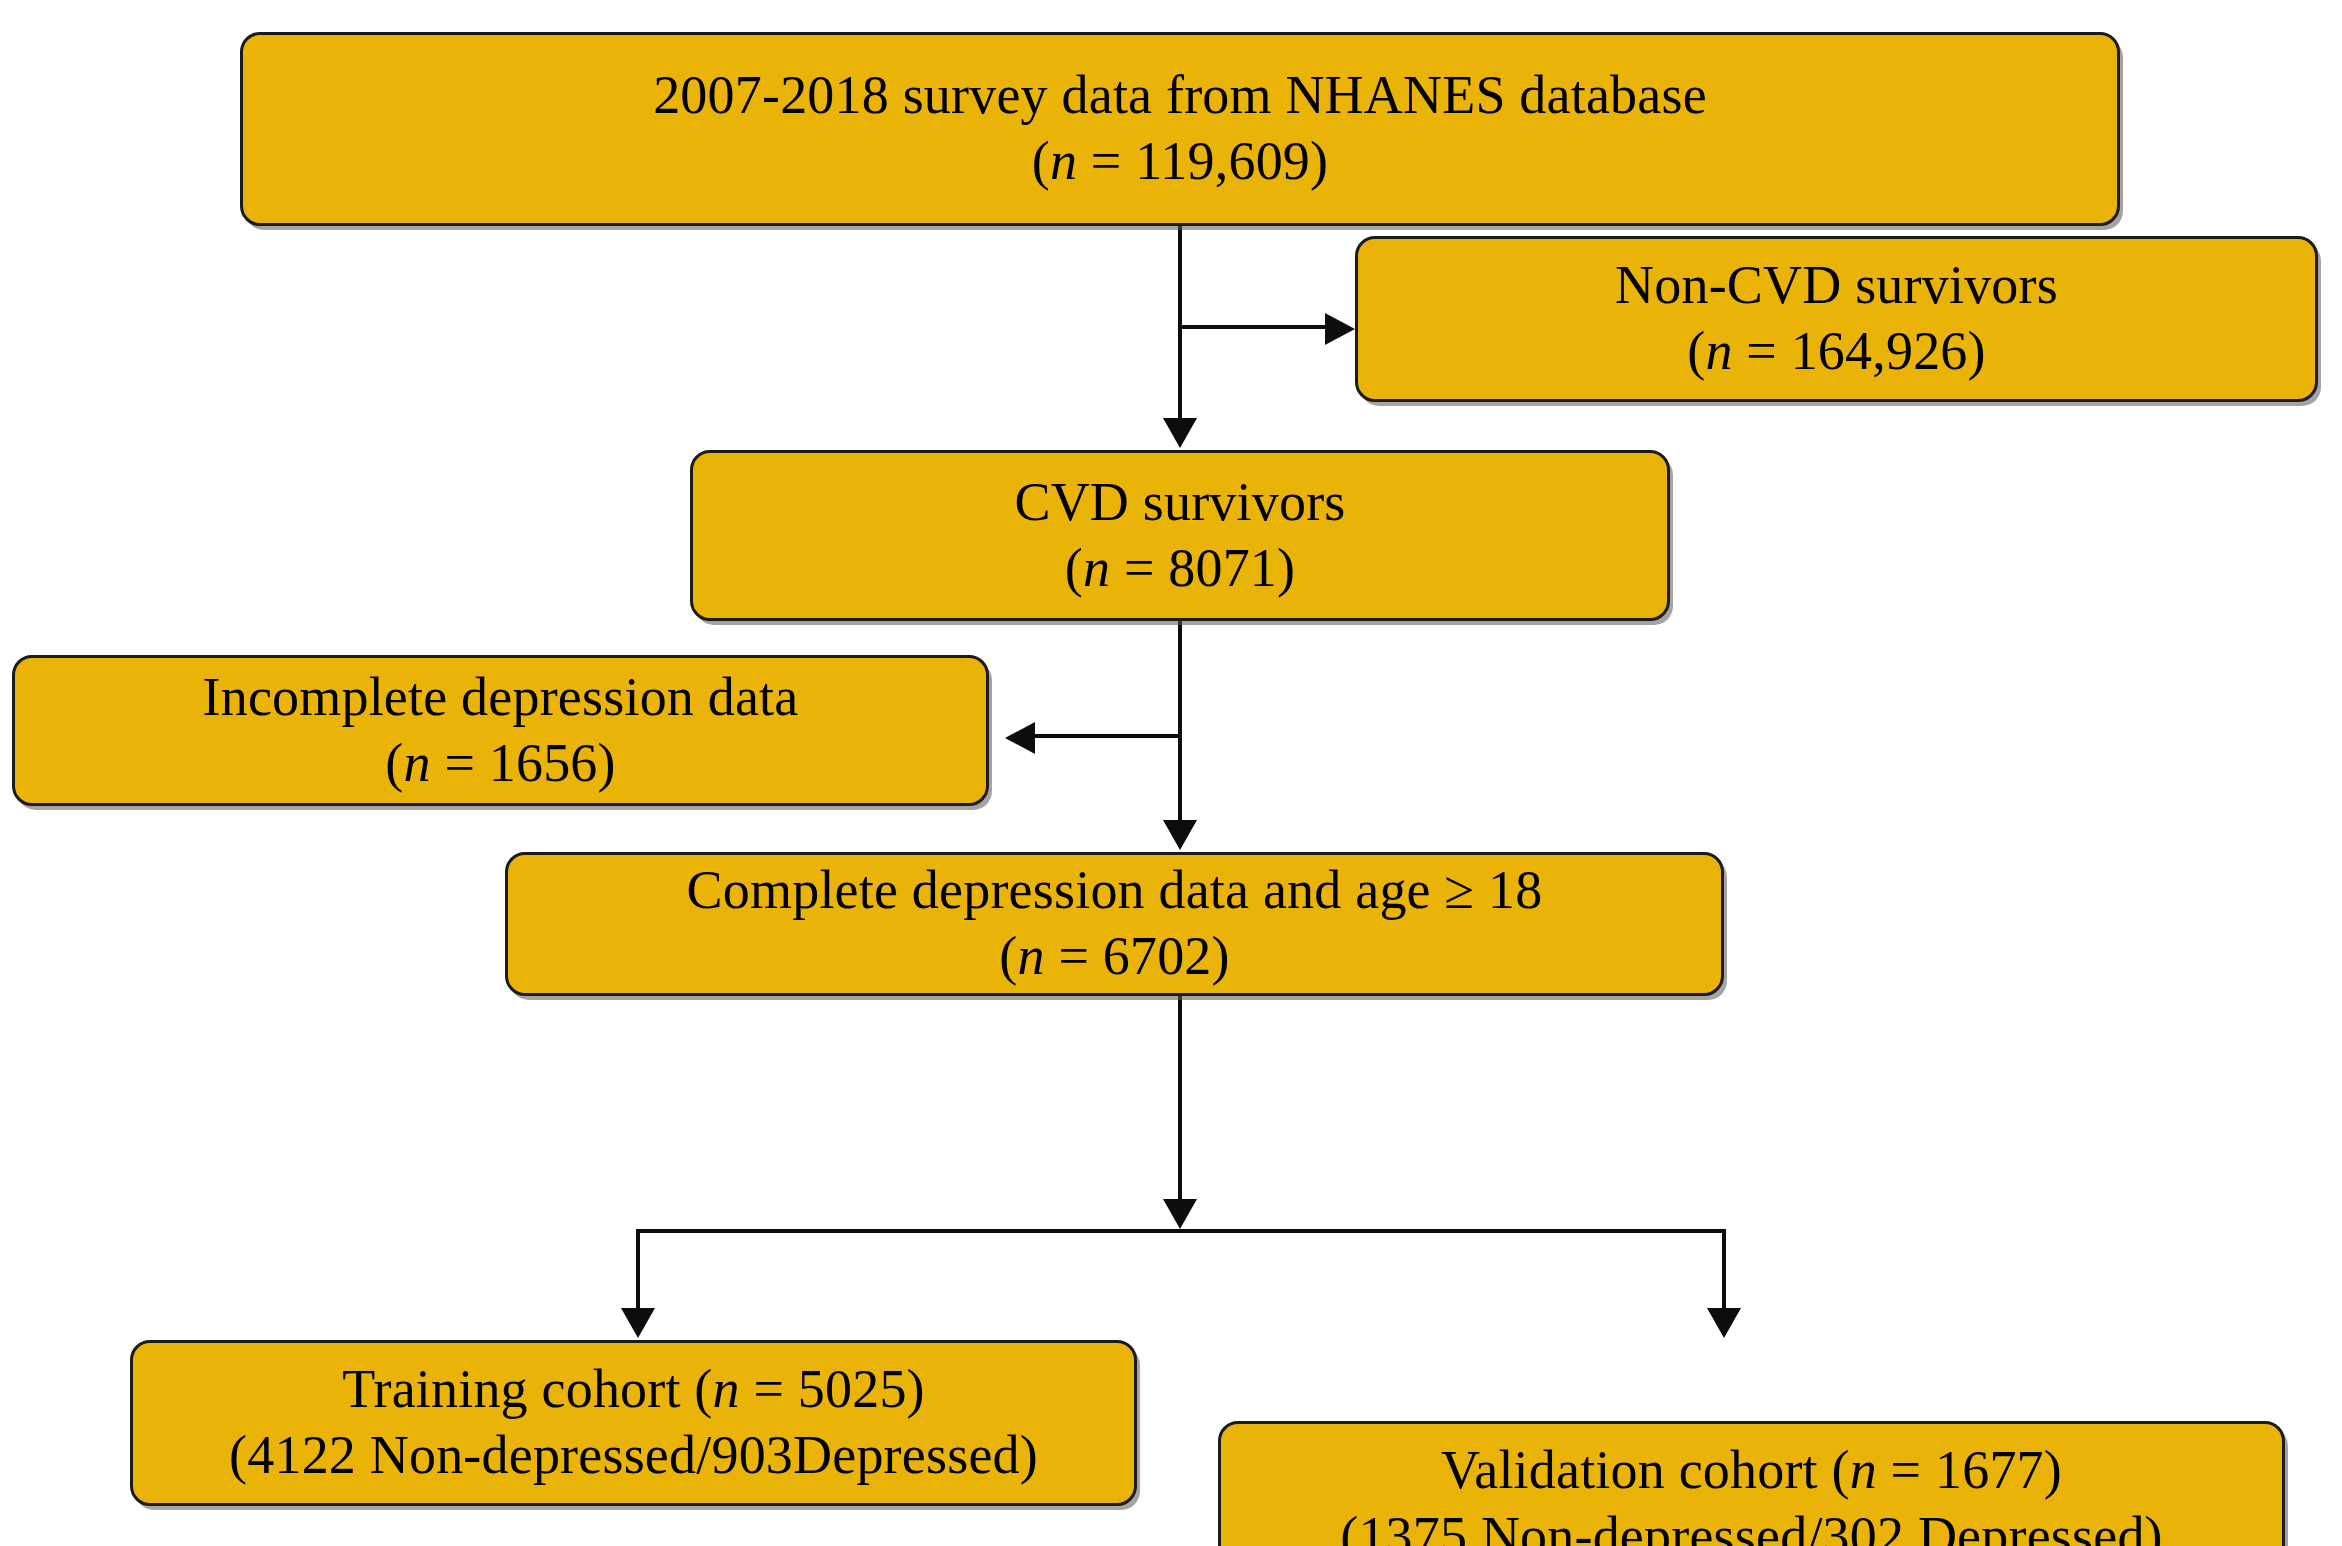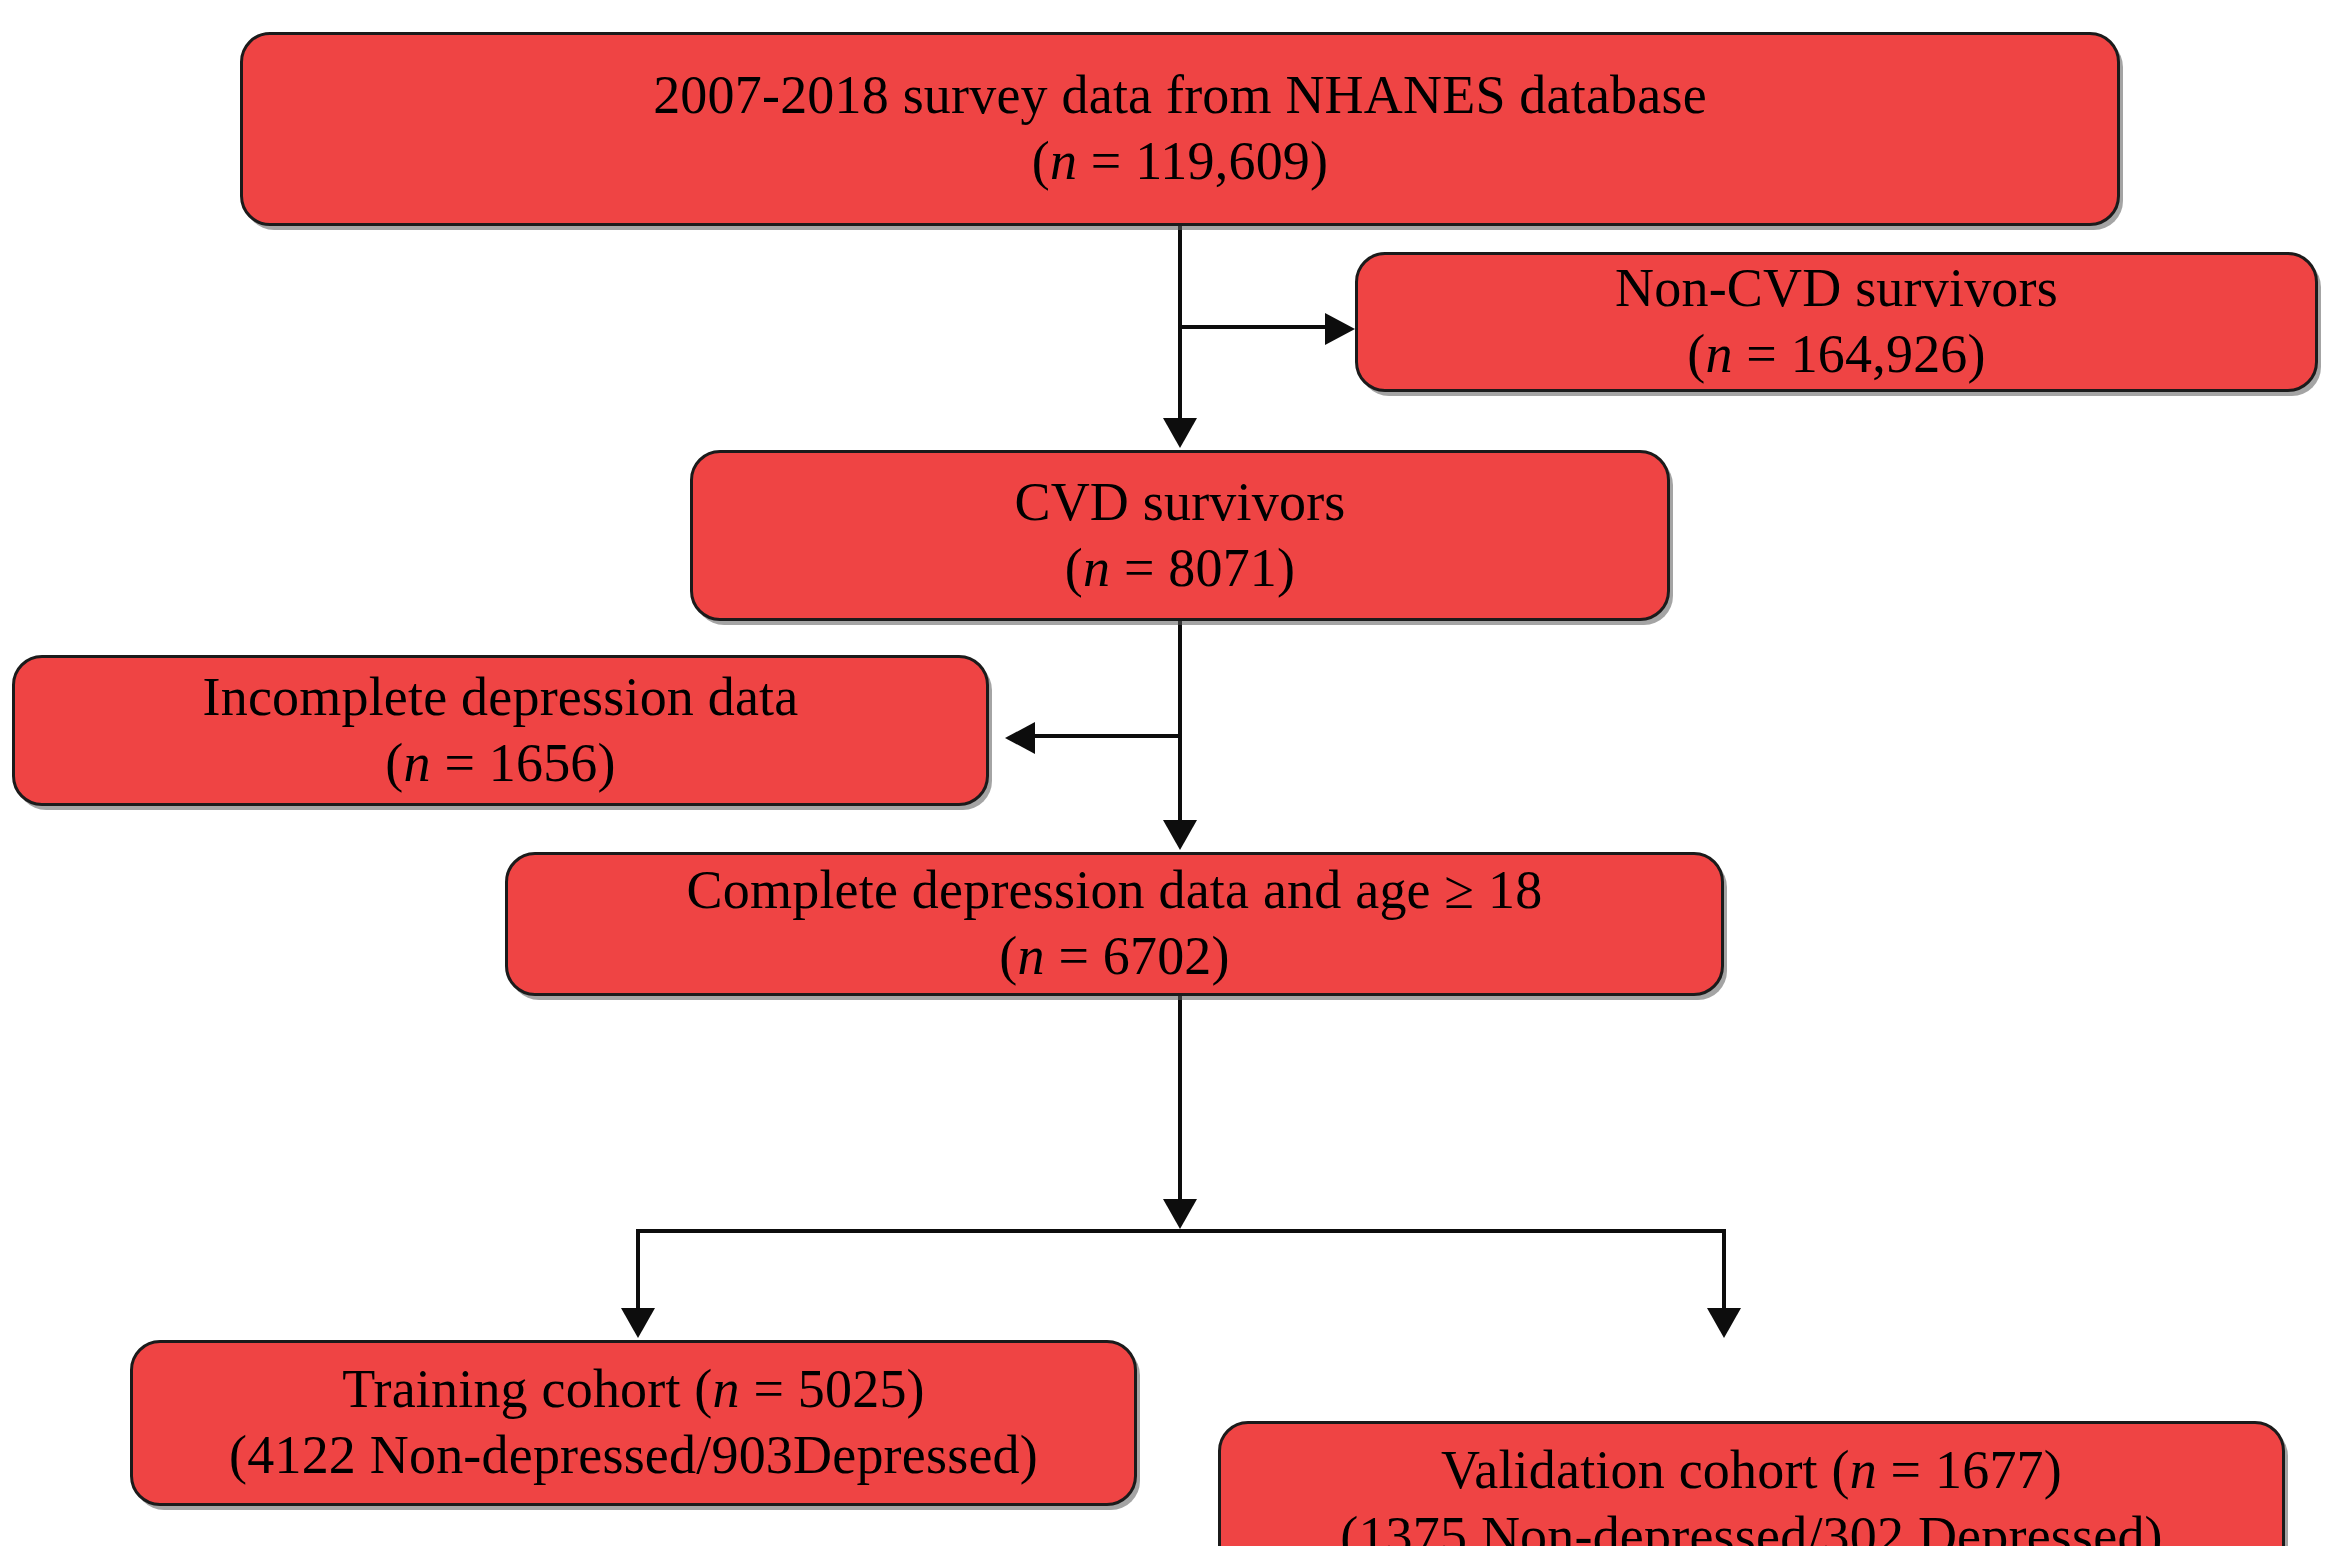--- a/index.html
+++ b/index.html
@@ -18,22 +18,22 @@
     height: 1546px;
     background: #ffffff;
     overflow: hidden;
   }
 
   
   .node {
     position: absolute;
     box-sizing: border-box;
     border: 3px solid #1b1b1b;
-    border-radius: 30px;
-    background: #ef4444;
+    border-radius: 20px;
+    background: #eab308;
     display: flex;
     flex-direction: column;
     align-items: center;
     justify-content: center;
     text-align: center;
     color: #000000;
     font-size: 54px;
     line-height: 1.22;
     letter-spacing: 0.2px;
     box-shadow: 4px 5px 0 -1px rgba(90, 90, 90, 0.55);
@@ -115,21 +115,21 @@
   <div class="arrow-down" style="left:621px; top:1308px;"></div>
 
   <div class="vline" style="left:1722px; top:1229px; height:82px;"></div>
   <div class="arrow-down" style="left:1707px; top:1308px;"></div>
 
   <div class="node" style="left:240px; top:32px; width:1880px; height:194px;">
     <span class="line">2007-2018 survey data from NHANES database</span>
     <span class="line">(<span class="n">n</span> <span>= 119,609</span>)</span>
   </div>
 
-  <div class="node" style="left:1355px; top:252px; width:963px; height:140px;">
+  <div class="node" style="left:1355px; top:236px; width:963px; height:166px;">
     <span class="line">Non-CVD survivors</span>
     <span class="line">(<span class="n">n</span> <span>= 164,926</span>)</span>
   </div>
 
   <div class="node" style="left:690px; top:450px; width:980px; height:171px;justify-content:center;">
     <span class="line">CVD survivors</span>
     <span class="line">(<span class="n">n</span> <span>= 8071</span>)</span>
   </div>
 
   <div class="node" style="left:12px; top:655px; width:977px; height:151px;">

